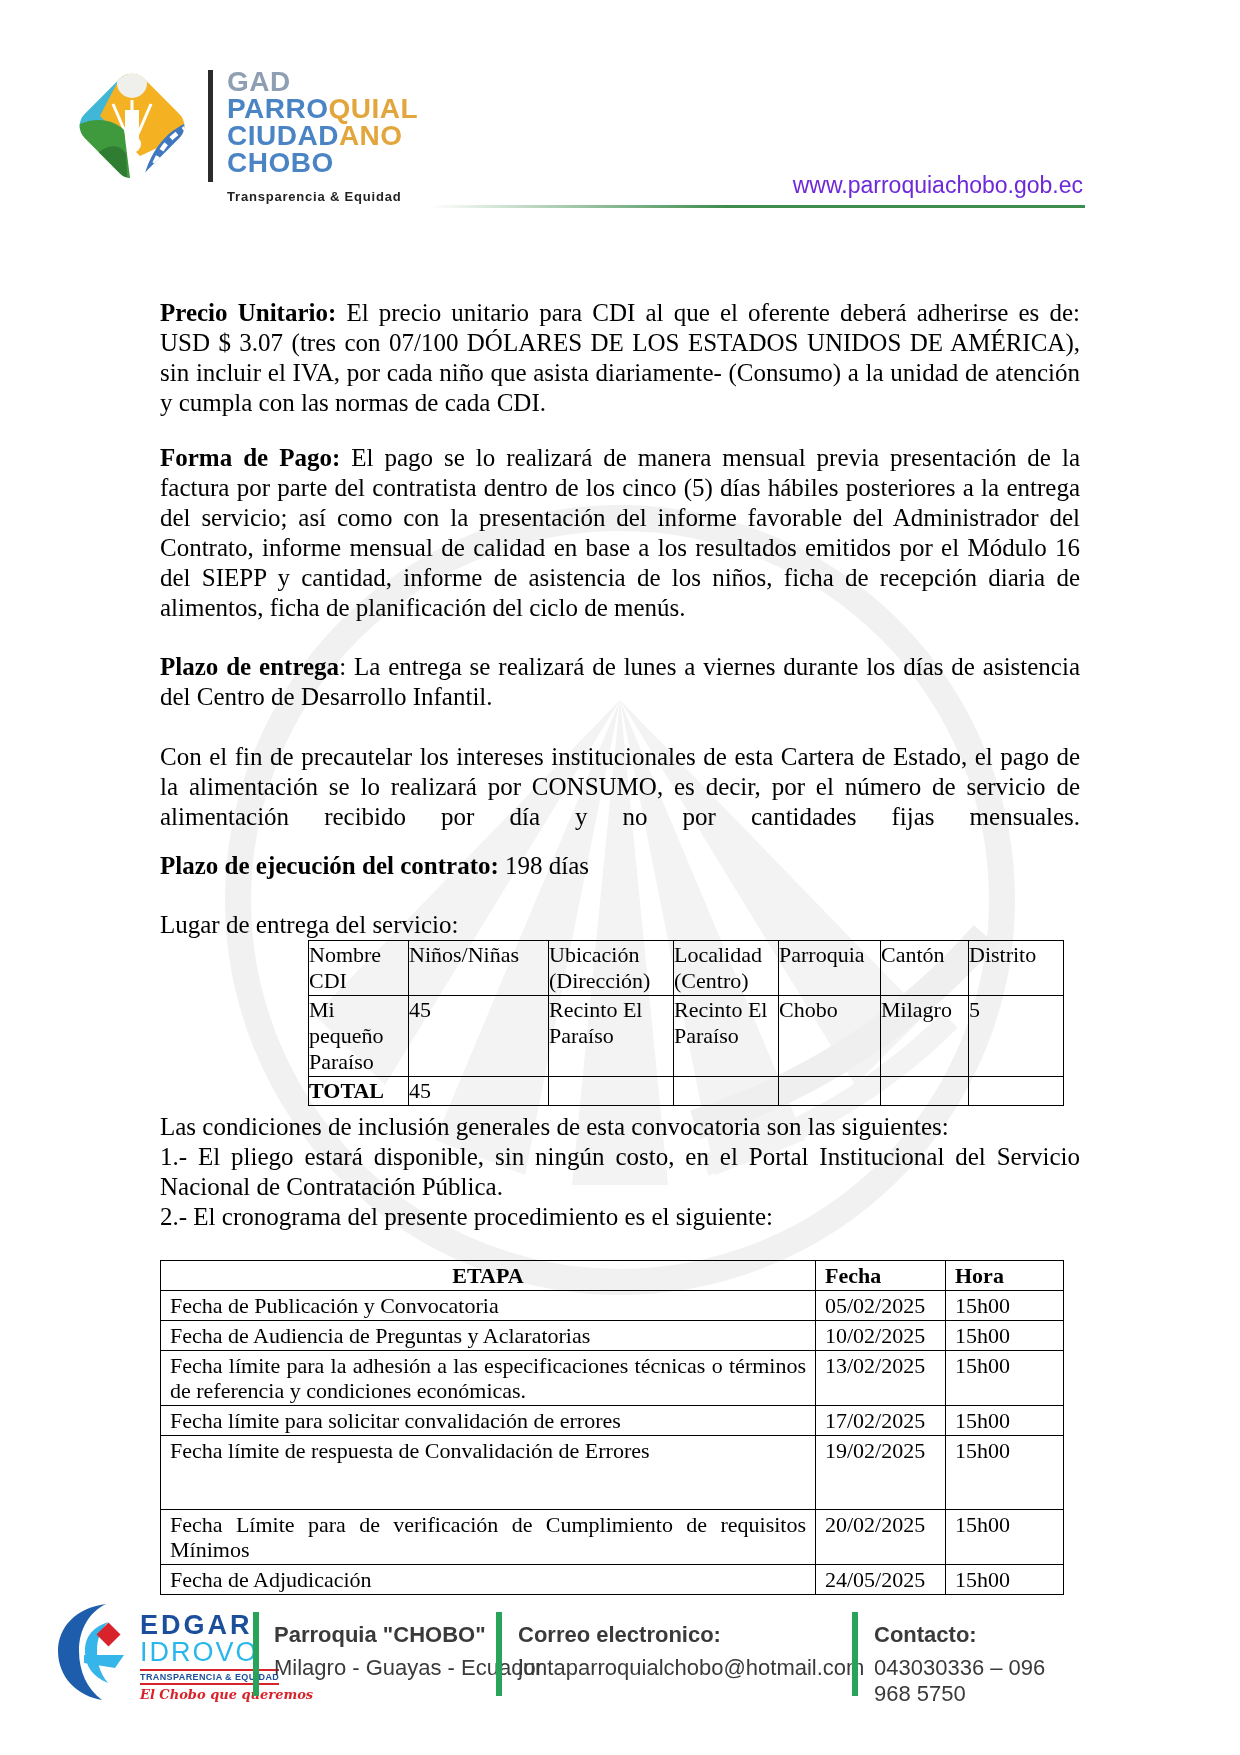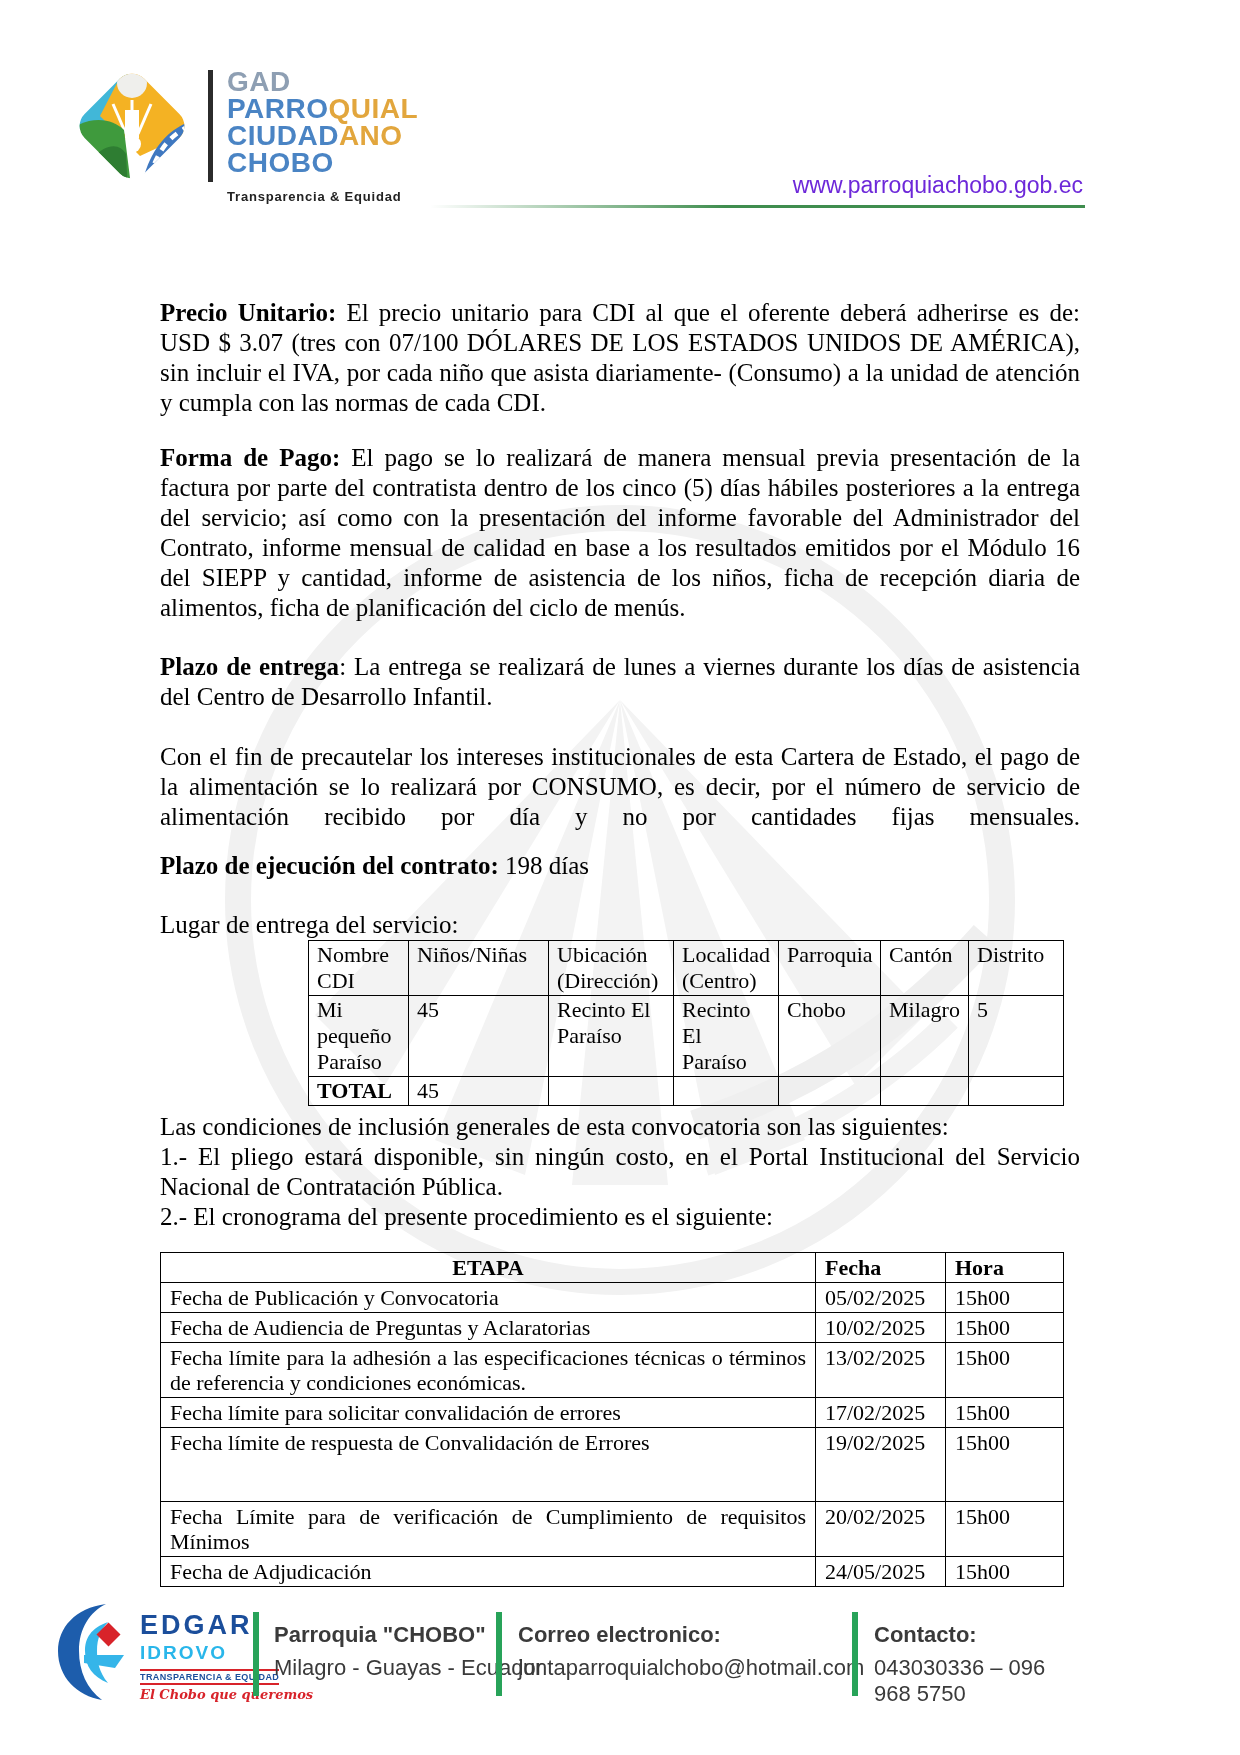--- a/index.html
+++ b/index.html
@@ -21,39 +21,39 @@
   .header-rule { position:absolute; left:430px; right:155px; top:205px; height:3px;
     background:linear-gradient(to right, rgba(63,141,78,0), #3f8d4e 45%, #3f8d4e); }
   
   .content { position:absolute; left:160px; top:298px; width:920px; z-index:1;
     font-size:25px; line-height:30px; text-align:justify; }
   .para b { font-weight:bold; }
   .p-stretch { text-align-last:justify; }
   
   table { border-collapse:collapse; }
   .t1 { margin-left:148px; width:755px; table-layout:fixed; font-size:22px; line-height:26px; text-align:left; }
-  .t1 th, .t1 td { border:1px solid #000; vertical-align:top; padding:1px 8px; font-weight:normal; text-align:left; }
+  .t1 th, .t1 td { border:1px solid #000; vertical-align:top; padding:1px 0; font-weight:normal; text-align:left; }
   .t1 .total { font-weight:bold; }
   
   .cond { margin-top:6px; }
   .cond p { text-align:justify; }
   
-  .t2 { margin-top:20px; width:903px; table-layout:fixed; font-size:22px; line-height:25px; }
+  .t2 { margin-top:28px; width:903px; table-layout:fixed; font-size:22px; line-height:25px; }
   .t2 th, .t2 td { border:1px solid #000; vertical-align:top; padding:2px 9px; text-align:left; }
   .t2 th { font-weight:bold; }
   .t2 th.center { text-align:center; }
   .t2 td.jt { text-align:justify; }
   .t2 td.tall { height:74px; }
   
   .footer { position:absolute; left:0; top:1598px; width:1087px; height:150px; z-index:2;
     font-family:"Liberation Sans", sans-serif; color:#3a3a3a; }
   .f-icon { position:absolute; left:48px; top:2px; }
   .f-brand { position:absolute; left:140px; top:14px; width:180px; }
   .f-name-top { font-size:27px; font-weight:bold; color:#1b4e9b; letter-spacing:3px; line-height:27px; }
-  .f-name-bottom { font-size:19px; font-weight:bold; color:#29b6ea; letter-spacing:2px; line-height:27px; }
+  .f-name-bottom { font-size:27px; font-weight:normal; color:#29b6ea; letter-spacing:2px; line-height:27px; }
   .f-banner { font-size:9px; font-weight:bold; color:#1b4e9b; letter-spacing:.4px;
     border-top:2px solid #d8232a; border-bottom:2px solid #d8232a; padding:1px 0; margin-top:3px; display:inline-block; }
   .f-slogan { font-family:"DejaVu Serif", serif; font-style:italic; font-weight:bold; color:#d8232a; font-size:13px; margin-top:2px; }
   .f-bar { position:absolute; width:6px; height:84px; background:#28a359; top:14px; }
   .bar-1 { left:253px; } .bar-2 { left:496px; } .bar-3 { left:852px; }
   .f-col { position:absolute; top:24px; font-size:22px; line-height:26px; }
   .col-1 { left:274px; } .col-2 { left:518px; } .col-3 { left:874px; }
   .f-line1 { font-weight:600; }
   .f-line1 b { font-weight:800; }
   .f-line2 { margin-top:7px; font-weight:400; }

